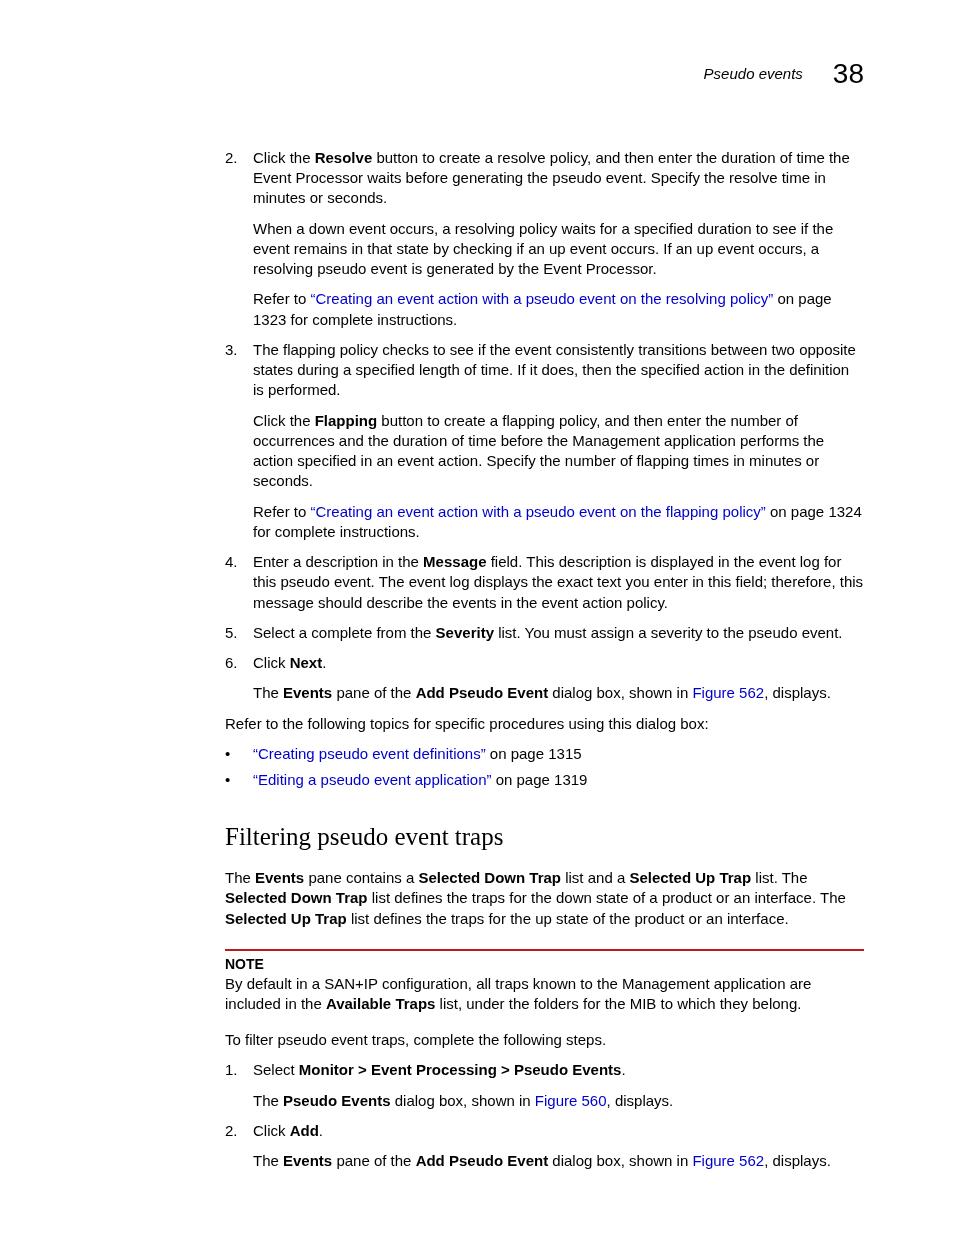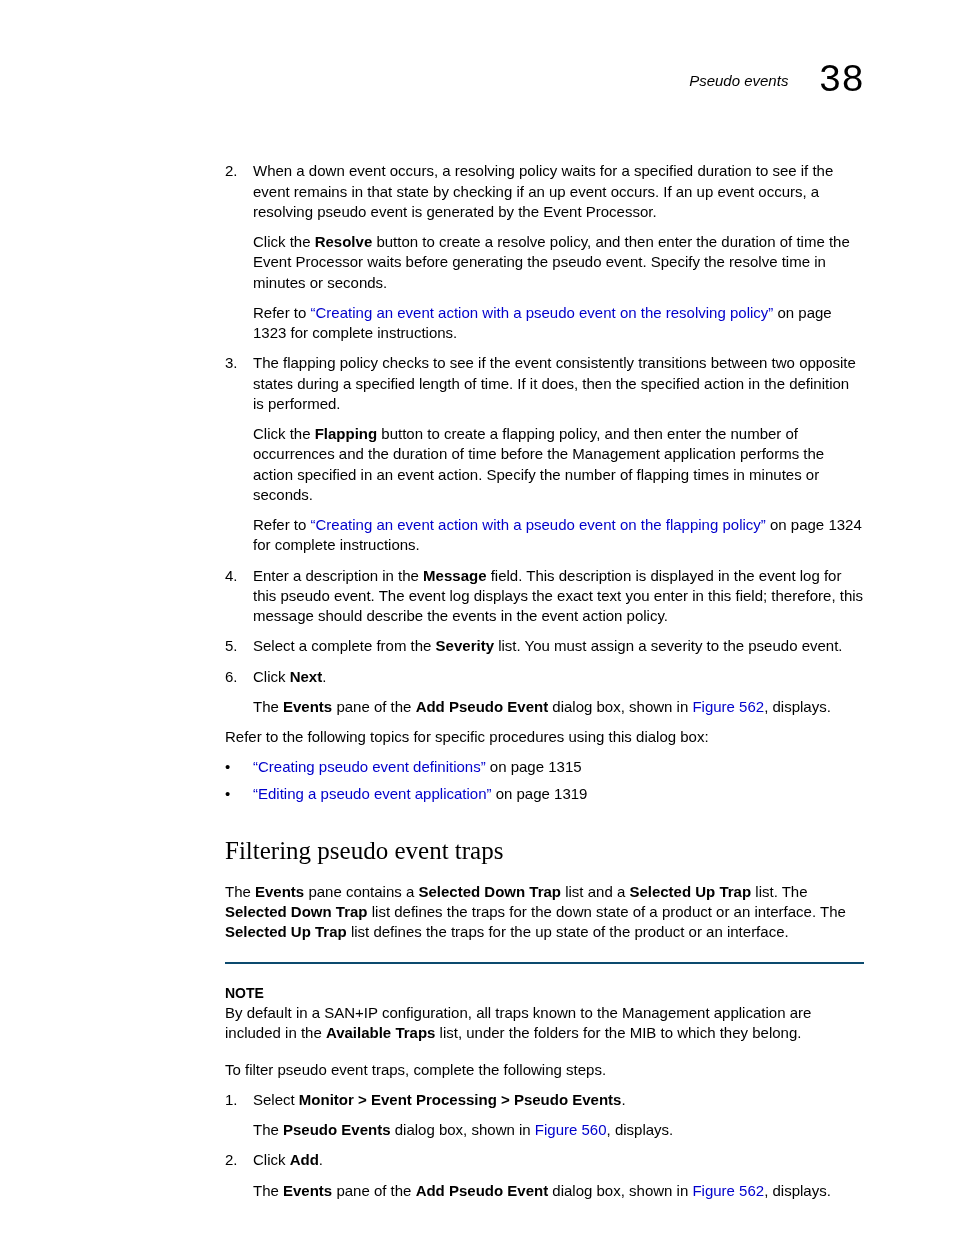--- a/index.html
+++ b/index.html
@@ -25,23 +25,23 @@
     justify-content: flex-end;
     align-items: center;
     margin-bottom: 55px;
   }
   .header-title {
     font-size: 15px;
     font-style: italic;
     margin-right: 30px;
   }
   .header-num {
-    font-size: 38px;
+    font-size: 28px;
     font-weight: normal;
-    font-family: Liberation Mono, monospace;
+    font-family: Liberation Sans, sans-serif;
   }
   ol.steps {
     list-style: none;
     padding: 0;
     margin: 0;
   }
   ol.steps > li {
     position: relative;
     padding-left: 28px;
     margin-bottom: 10px;
@@ -75,23 +75,23 @@
     top: 0;
   }
   h2.section {
     font-family: Liberation Serif, serif;
     font-weight: normal;
     font-size: 25px;
     margin: 30px 0 14px 0;
     letter-spacing: 0px;
   }
   .note-rule {
-    border-top: 2px solid #0c4a6e;
+    border-top: 2px solid #b91c1c;
     margin-top: 20px;
-    padding-top: 20px;
+    padding-top: 4px;
   }
   .note-label {
     font-weight: bold;
     font-size: 14px;
     margin: 0;
   }
   b { font-weight: bold; }
 </style>
 </head>
 <body>
@@ -100,22 +100,22 @@
 
   <div class="header">
     <span class="header-title">Pseudo events</span>
     <span class="header-num">38</span>
   </div>
 
   <ol class="steps">
 
     <li>
       <span class="num">2.</span>
+      <p><span>Click the </span><b>Resolve</b><span> button to create a resolve policy, and then enter the duration of time the Event Processor waits before generating the pseudo event. Specify the resolve time in minutes or seconds.</span></p>
       <p>When a down event occurs, a resolving policy waits for a specified duration to see if the event remains in that state by checking if an up event occurs. If an up event occurs, a resolving pseudo event is generated by the Event Processor.</p>
-      <p><span>Click the </span><b>Resolve</b><span> button to create a resolve policy, and then enter the duration of time the Event Processor waits before generating the pseudo event. Specify the resolve time in minutes or seconds.</span></p>
       <p><span>Refer to </span><span class="link">“Creating an event action with a pseudo event on the  resolving policy”</span><span> on page 1323 for complete instructions.</span></p>
     </li>
 
     <li>
       <span class="num">3.</span>
       <p>The flapping policy checks to see if the event consistently transitions between two opposite states during a specified length of time. If it does, then the specified action in the definition is performed.</p>
       <p><span>Click the </span><b>Flapping</b><span> button to create a flapping policy, and then enter the number of occurrences and the duration of time before the Management application performs the action specified in an event action. Specify the number of flapping times in minutes or seconds.</span></p>
       <p><span>Refer to </span><span class="link">“Creating an event action with a pseudo event on the  flapping policy”</span><span> on page 1324 for complete instructions.</span></p>
     </li>
 

